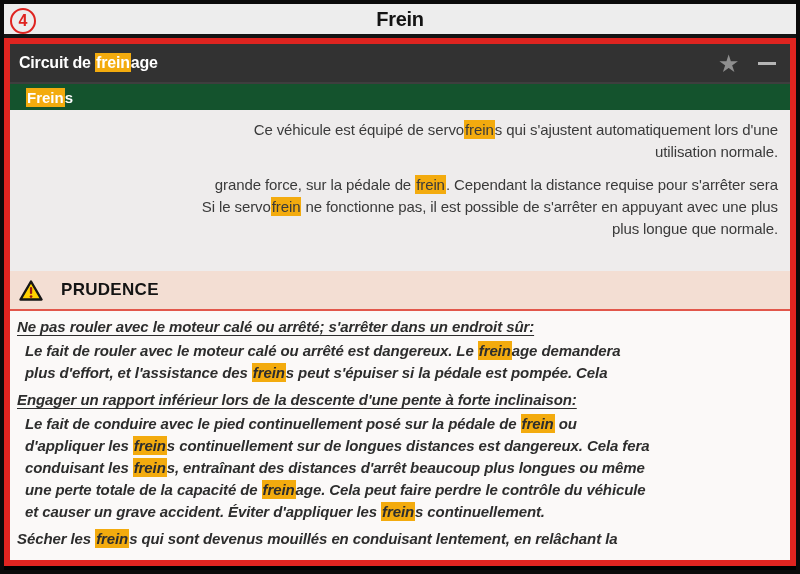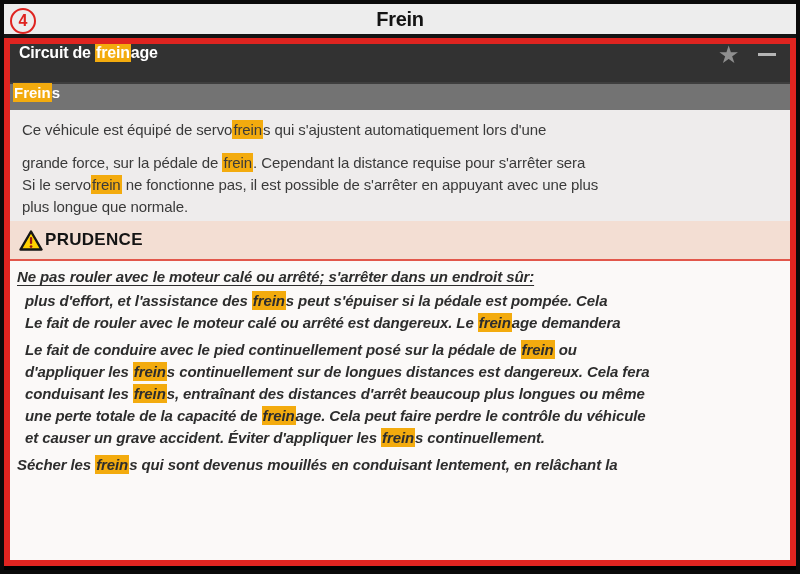--- a/index.html
+++ b/index.html
@@ -20,46 +20,46 @@
     border:2px solid #df2420; border-radius:50%; color:#df2420;
     font-size:16px; font-weight:bold; display:flex; align-items:center; justify-content:center;
   }
   .page-title { font-size:20px; font-weight:bold; color:#141414; letter-spacing:-0.3px; }
 
   
   .panel { height:528px; border:6px solid #df2420; background:#fbf9f8; overflow:hidden; }
 
   .titlebar {
     height:38px; background:#323232; color:#fff;
-    display:flex; align-items:flex-start; padding:0 14px 0 9px;
+    display:flex; align-items:center; padding:0 14px 0 9px;
     font-weight:bold; font-size:16px; letter-spacing:-0.2px;
   }
   .titlebar .hl { color:#fff; }
   .titlebar-icons { margin-left:auto; display:flex; align-items:center; gap:20px; }
   .star-icon { color:#8f8f8f; font-size:21px; line-height:1; cursor:default; }
   .minimize-icon { width:18px; height:3px; background:#b5b5b5; display:inline-block; }
 
   .subbar {
-    height:28px; background:#737373; color:#fff; border-top:2px solid #3e3e3e;
-    display:flex; padding:0 10px 0 3px;
+    height:28px; background:#14532d; color:#fff; border-top:2px solid #3e3e3e;
+    display:flex; align-items:center; padding:0 10px 0 16px;
     font-weight:bold; font-size:15px;
   }
 
   .hl { background:#f3ab0e; padding:1px 1px; }
 
   .intro {
-    height:111px; background:#eeecec; color:#3a3a3a;
-    padding:9px 12px 0 12px; font-size:15px; line-height:22px; overflow:hidden;
+    height:161px; background:#eeecec; color:#3a3a3a;
+    padding:9px 12px 0 12px; font-size:15px; line-height:22px; overflow:hidden;text-align:right;
   }
   .intro .para { margin-bottom:11px; }
   .line { white-space:nowrap; letter-spacing:-0.1px; }
 
   .caution-band {
     height:40px; background:#f3ded3; border-bottom:2px solid #e2574b;
-    display:flex; align-items:center; padding-left:9px; gap:2px;
+    display:flex; align-items:center; padding-left:9px; gap:18px;
   }
   .caution-label { font-weight:bold; font-size:17px; color:#141414; letter-spacing:0.3px; }
   .warning-triangle { display:block; }
 
   .warnings {
     height:329px; background:#fbf9f8; color:#2d2d2d;
     padding:3px 10px 0 7px; font-style:italic;
     font-size:15px; line-height:22px; overflow:hidden;
   }
   .w-heading { font-weight:bold; margin:2px 0; }
@@ -86,20 +86,21 @@
     </span>
   </div>
 
   <div class="subbar">
     <span><span class="hl">Frein</span><span>s</span></span>
   </div>
 
   <div class="intro" id="intro">
       <div class="para">
         <div class="line"><span>Ce véhicule est équipé de servo</span><span class="hl">frein</span><span>s qui s'ajustent automatiquement lors d'une</span></div>
+        <div class="line"><span>utilisation normale.</span></div>
       </div>
       <div class="para">
         <div class="line"><span>grande force, sur la pédale de </span><span class="hl">frein</span><span>. Cependant la distance requise pour s'arrêter sera</span></div>
         <div class="line"><span>Si le servo</span><span class="hl">frein</span><span> ne fonctionne pas, il est possible de s'arrêter en appuyant avec une plus</span></div>
         <div class="line"><span>plus longue que normale.</span></div>
       </div>
     </div>
 
   <div class="caution-band">
     <svg class="warning-triangle" width="24" height="21" viewBox="0 0 24 21" aria-hidden="true">
@@ -108,22 +109,25 @@
       <circle cx="12.05" cy="16.6" r="1.4" fill="#9b1c15"></circle>
     </svg>
     <span class="caution-label">PRUDENCE</span>
   </div>
 
   <div class="warnings" id="warnings">
       <div class="w-heading u">
         <div class="line"><span>Ne pas rouler avec le moteur calé ou arrêté; s'arrêter dans un endroit sûr:</span></div>
       </div>
       <div class="w-para">
+        <div class="line"><span>Le fait de rouler avec le moteur calé ou arrêté est dangereux. Le </span><span class="hl">frein</span><span>age demandera</span></div>
         <div class="line"><span>plus d'effort, et l'assistance des </span><span class="hl">frein</span><span>s peut s'épuiser si la pédale est pompée. Cela</span></div>
-        <div class="line"><span>Le fait de rouler avec le moteur calé ou arrêté est dangereux. Le </span><span class="hl">frein</span><span>age demandera</span></div>
+      </div>
+      <div class="w-heading u">
+        <div class="line"><span>Engager un rapport inférieur lors de la descente d'une pente à forte inclinaison:</span></div>
       </div>
       <div class="w-para">
         <div class="line"><span>Le fait de conduire avec le pied continuellement posé sur la pédale de </span><span class="hl">frein</span><span> ou</span></div>
         <div class="line"><span>d'appliquer les </span><span class="hl">frein</span><span>s continuellement sur de longues distances est dangereux. Cela fera</span></div>
         <div class="line"><span>conduisant les </span><span class="hl">frein</span><span>s, entraînant des distances d'arrêt beaucoup plus longues ou même</span></div>
         <div class="line"><span>une perte totale de la capacité de </span><span class="hl">frein</span><span>age. Cela peut faire perdre le contrôle du véhicule</span></div>
         <div class="line"><span>et causer un grave accident. Éviter d'appliquer les </span><span class="hl">frein</span><span>s continuellement.</span></div>
       </div>
       <div class="w-heading">
         <div class="line"><span>Sécher les </span><span class="hl">frein</span><span>s qui sont devenus mouillés en conduisant lentement, en relâchant la</span></div>

